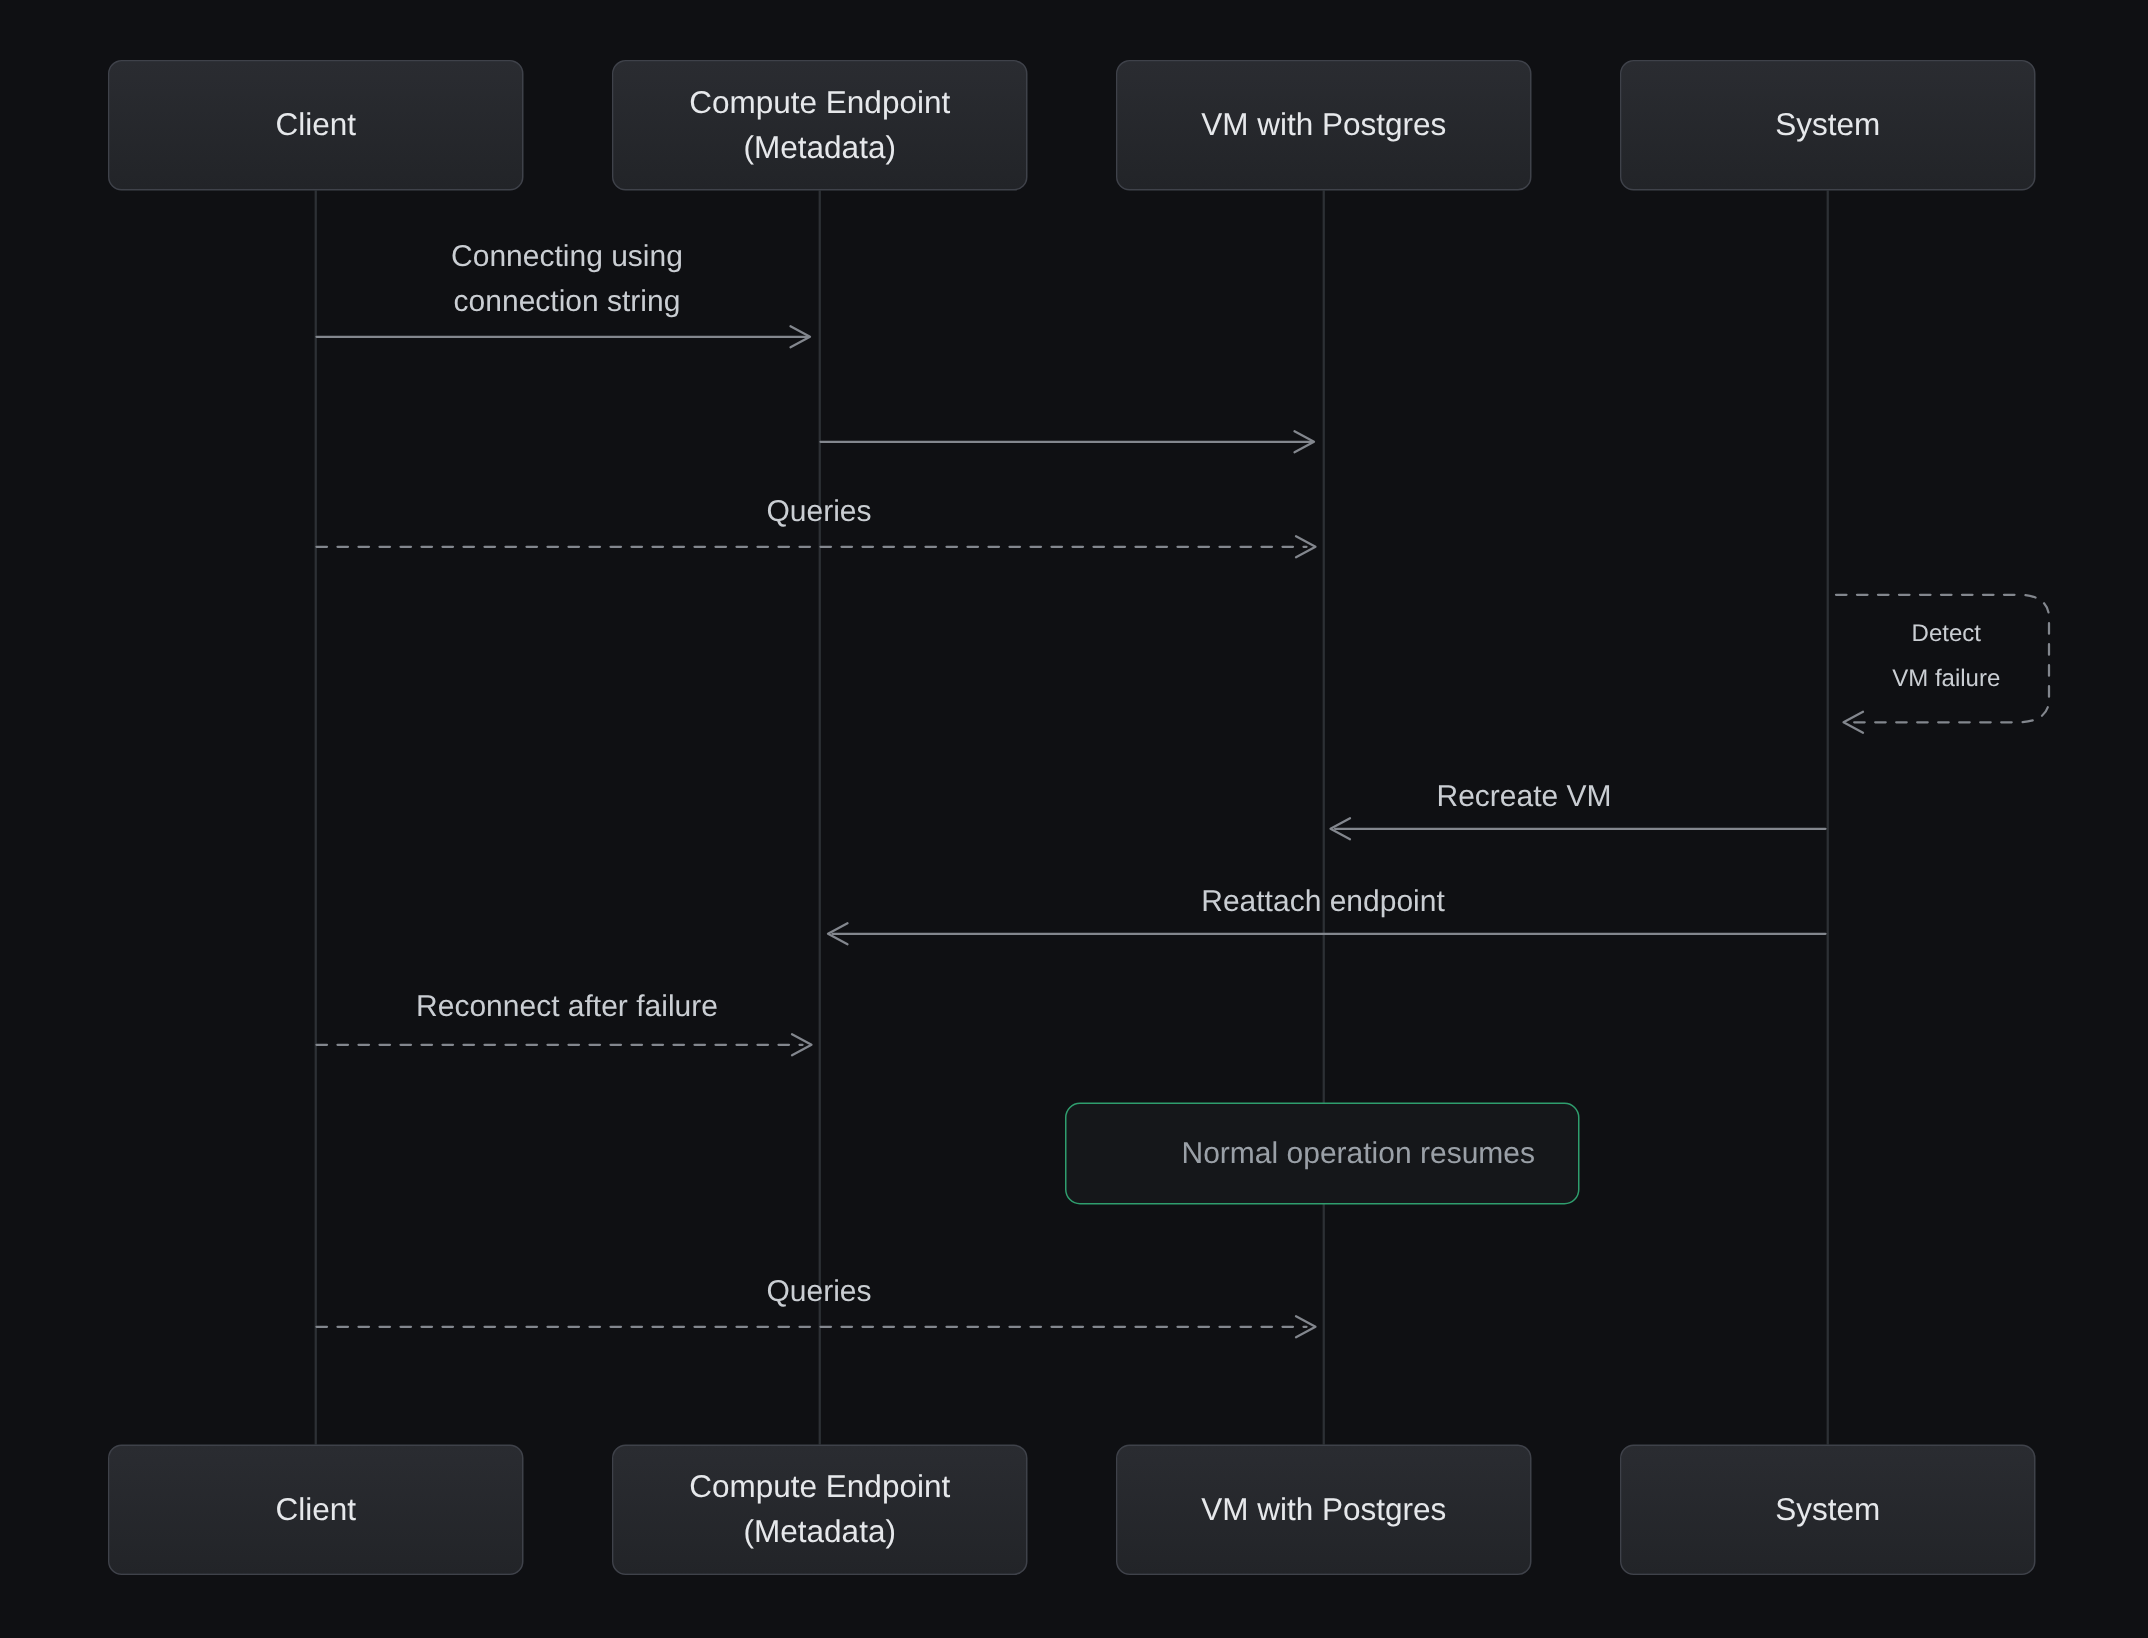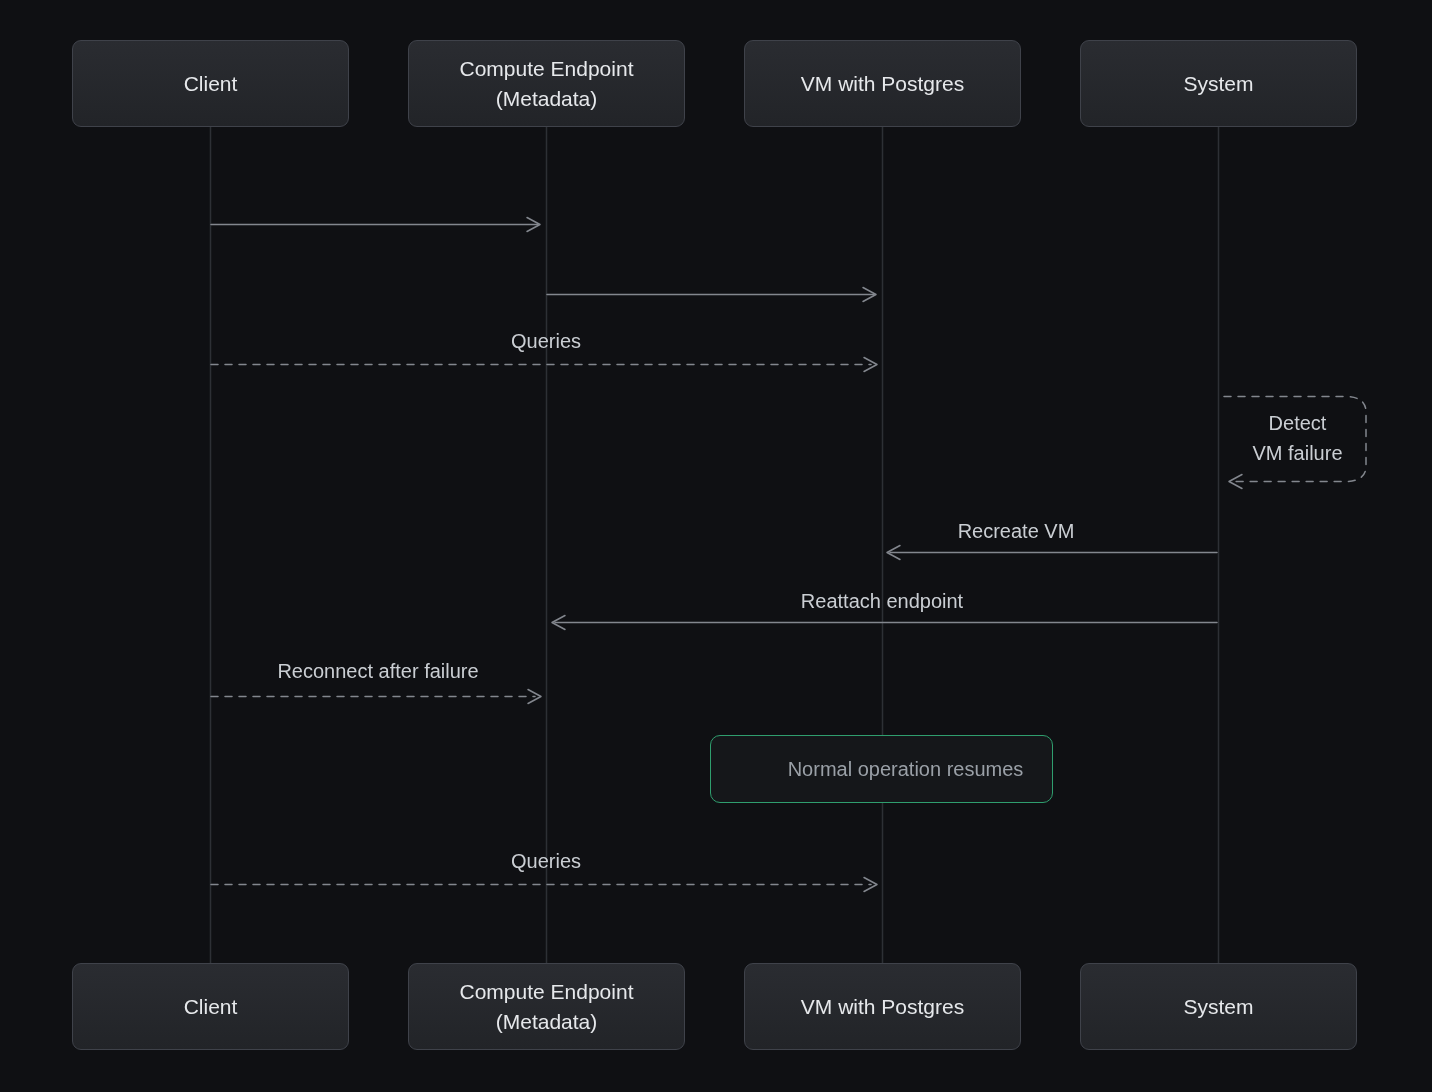--- a/index.html
+++ b/index.html
@@ -83,21 +83,21 @@
     display: flex;
     align-items: center;
     justify-content: center;
     text-align: center;
     color: var(--note-text);
     font-size: 20px;
   }
   .self-label {
     position: absolute;
     color: var(--message-text);
-    font-size: 20px;
+    font-size: 16px;
     line-height: 30px;
     text-align: center;
     white-space: pre-line;
   }
 </style>
 </head>
 <body>
 
 <div class="stage">
 
@@ -162,20 +162,22 @@
 (Metadata)</div>
   <div class="participant" style="left:744px; top:40px;">VM with Postgres</div>
   <div class="participant" style="left:1080px; top:40px;">System</div>
 
   <div class="participant" style="left:72px; top:963px;">Client</div>
   <div class="participant" style="left:408px; top:963px;">Compute Endpoint
 (Metadata)</div>
   <div class="participant" style="left:744px; top:963px;">VM with Postgres</div>
   <div class="participant" style="left:1080px; top:963px;">System</div>
 
+  <div class="msg-label" style="left:378px; top:156px;">Connecting using
+connection string</div>
   <div class="msg-label" style="left:546px; top:326px;">Queries</div>
   <div class="msg-label" style="left:1016px; top:516px;">Recreate VM</div>
   <div class="msg-label" style="left:882px; top:586px;">Reattach endpoint</div>
   <div class="msg-label" style="left:378px; top:656px;">Reconnect after failure</div>
   <div class="msg-label" style="left:546px; top:846px;">Queries</div>
 
   <div class="note" style="left:710px; top:735px; width:343px; height:68px;padding-left:48px;">Normal operation resumes</div>
 
   <div class="self-label" style="left:1228px; top:408px; width:139px;">Detect
 VM failure</div>

